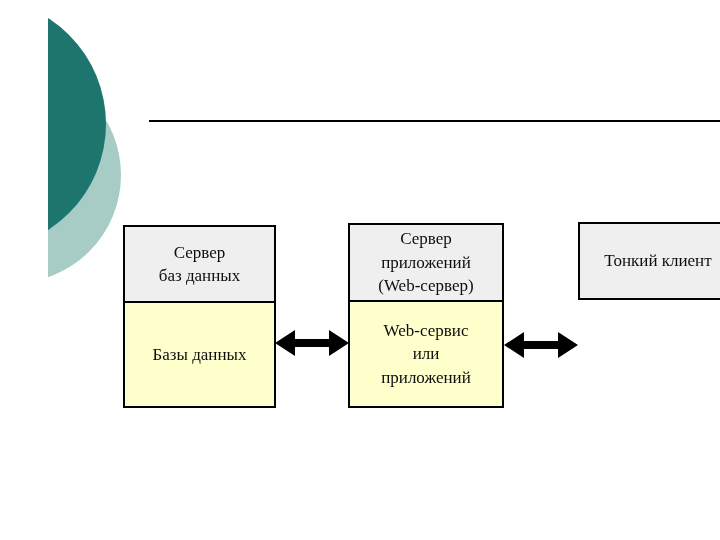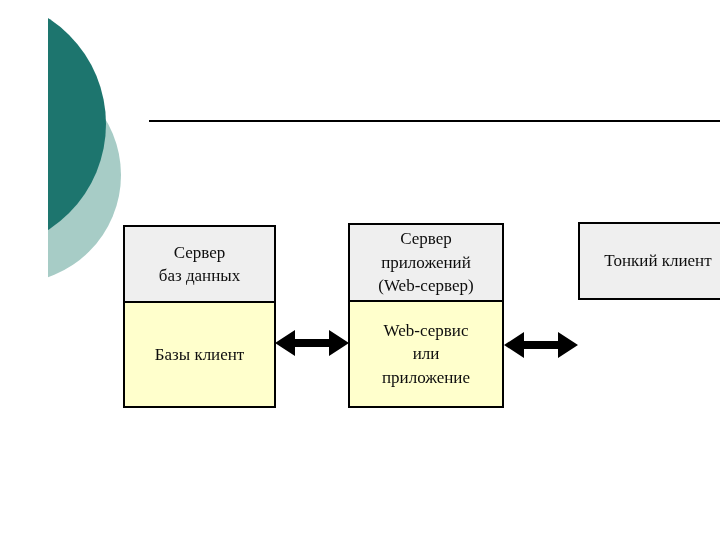--- a/index.html
+++ b/index.html
@@ -96,34 +96,34 @@
 <div class="slide">
 
   <div class="circle circle-light"></div>
   <div class="circle circle-dark"></div>
 
   <div class="hline"></div>
 
   <div class="box" id="box-db">
     <div class="cell cell-top">Сервер
 баз данных</div>
-    <div class="cell cell-bottom">Базы клиент</div>
+    <div class="cell cell-bottom">Базы данных</div>
   </div>
 
   <svg class="arrow" id="arrow-db-app" width="74" height="28" viewBox="0 0 74 28" preserveAspectRatio="none">
     <polygon points="0,14 20,1 20,10 54,10 54,1 74,14 54,27 54,18 20,18 20,27"></polygon>
   </svg>
 
   <div class="box" id="box-app">
     <div class="cell cell-top">Сервер
 приложений
 (Web-сервер)</div>
     <div class="cell cell-bottom">Web-сервис
 или
-приложение</div>
+приложений</div>
   </div>
 
   <svg class="arrow" id="arrow-app-client" width="74" height="28" viewBox="0 0 74 28" preserveAspectRatio="none">
     <polygon points="0,14 20,1 20,10 54,10 54,1 74,14 54,27 54,18 20,18 20,27"></polygon>
   </svg>
 
   <div class="box" id="box-client">
     <div class="cell cell-top">Тонкий клиент</div>
   </div>
 

